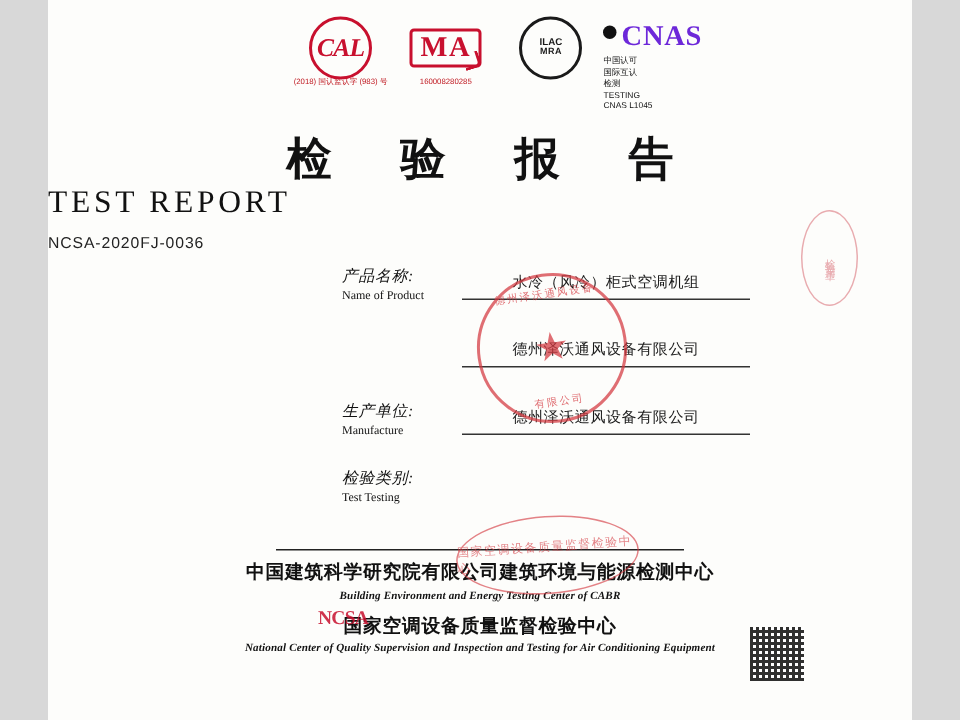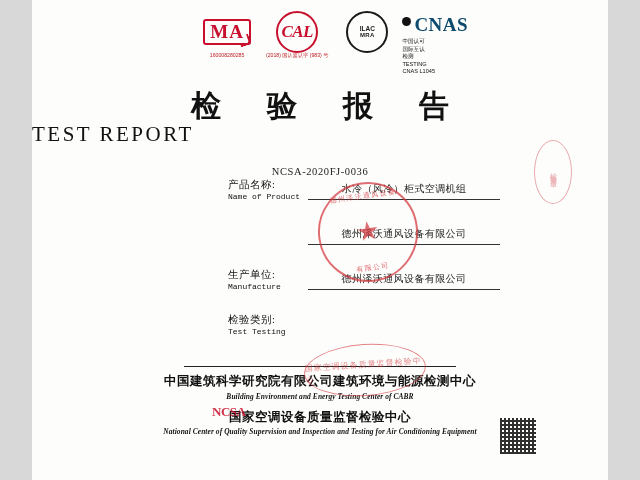--- a/index.html
+++ b/index.html
@@ -131,21 +131,21 @@
     font-size: 6.5px;
     line-height: 1.15;
   }
   .ilac-circle .mra { font-size: 6px; letter-spacing: 0.3px; }
 
   
   .cnas-word {
     font-family: "Liberation Serif", serif;
     font-weight: bold;
     font-size: 19px;
-    color: #0c4a6e;
+    color: #6d28d9;
     letter-spacing: 0.5px;
     position: relative;
     padding-left: 12px;
   }
   .cnas-word::before {
     content: "";
     position: absolute;
     left: 0;
     top: 3px;
     width: 9px;
@@ -184,23 +184,23 @@
     text-align: left;
     font-family: "Liberation Serif", serif;
     font-size: 21px;
     letter-spacing: 2.5px;
     color: #111111;
   }
   .report-no {
     position: absolute;
     left: 0;
     right: 0;
-    top: 166px;
-    text-align: center;
-    font-family: Liberation Serif, serif;
+    top: 156px;
+    text-align: left;
+    font-family: Liberation Sans, sans-serif;
     font-size: 10.5px;
     letter-spacing: 0.6px;
     color: #222222;
   }
 
   
   .fields {
     position: absolute;
     left: 196px;
     top: 178px;
@@ -216,23 +216,24 @@
     top: 0;
     width: 78px;
   }
   .label-cn {
     font-family: "Liberation Serif", serif;
     font-size: 10.5px;
     color: #111111;
     letter-spacing: 0.5px;
     line-height: 1.3;
     white-space: nowrap;
+    font-style: italic;
   }
   .label-en {
-    font-family: Liberation Mono, monospace;
+    font-family: Liberation Serif, serif;
     font-size: 8px;
     color: #111111;
     line-height: 1.3;
     white-space: nowrap;
   }
   .field-value-wrap {
     position: absolute;
     left: 80px;
     top: 0;
     right: 0;
@@ -394,30 +395,30 @@
 
   <div class="side-band left"></div>
   <div class="side-band right"></div>
 
   <div class="sheet">
 
     <div class="cert-row">
 
       <div class="cert">
         <div class="cert-mark">
-          <span class="ma-box">MA</span>
-        </div>
-        <div class="cert-caption">160008280285</div>
+          <span class="cal-circle">CAL</span>
+        </div>
+        <div class="cert-caption">(2018) 国认监认字 (983) 号</div>
       </div>
 
       <div class="cert">
         <div class="cert-mark">
-          <span class="cal-circle">CAL</span>
-        </div>
-        <div class="cert-caption">(2018) 国认监认字 (983) 号</div>
+          <span class="ma-box">MA</span>
+        </div>
+        <div class="cert-caption">160008280285</div>
       </div>
 
       <div class="cert">
         <div class="cert-mark">
           <span class="ilac-circle">
             <span>ILAC</span>
             <span class="mra">MRA</span>
           </span>
         </div>
         <div class="cert-caption"></div>

